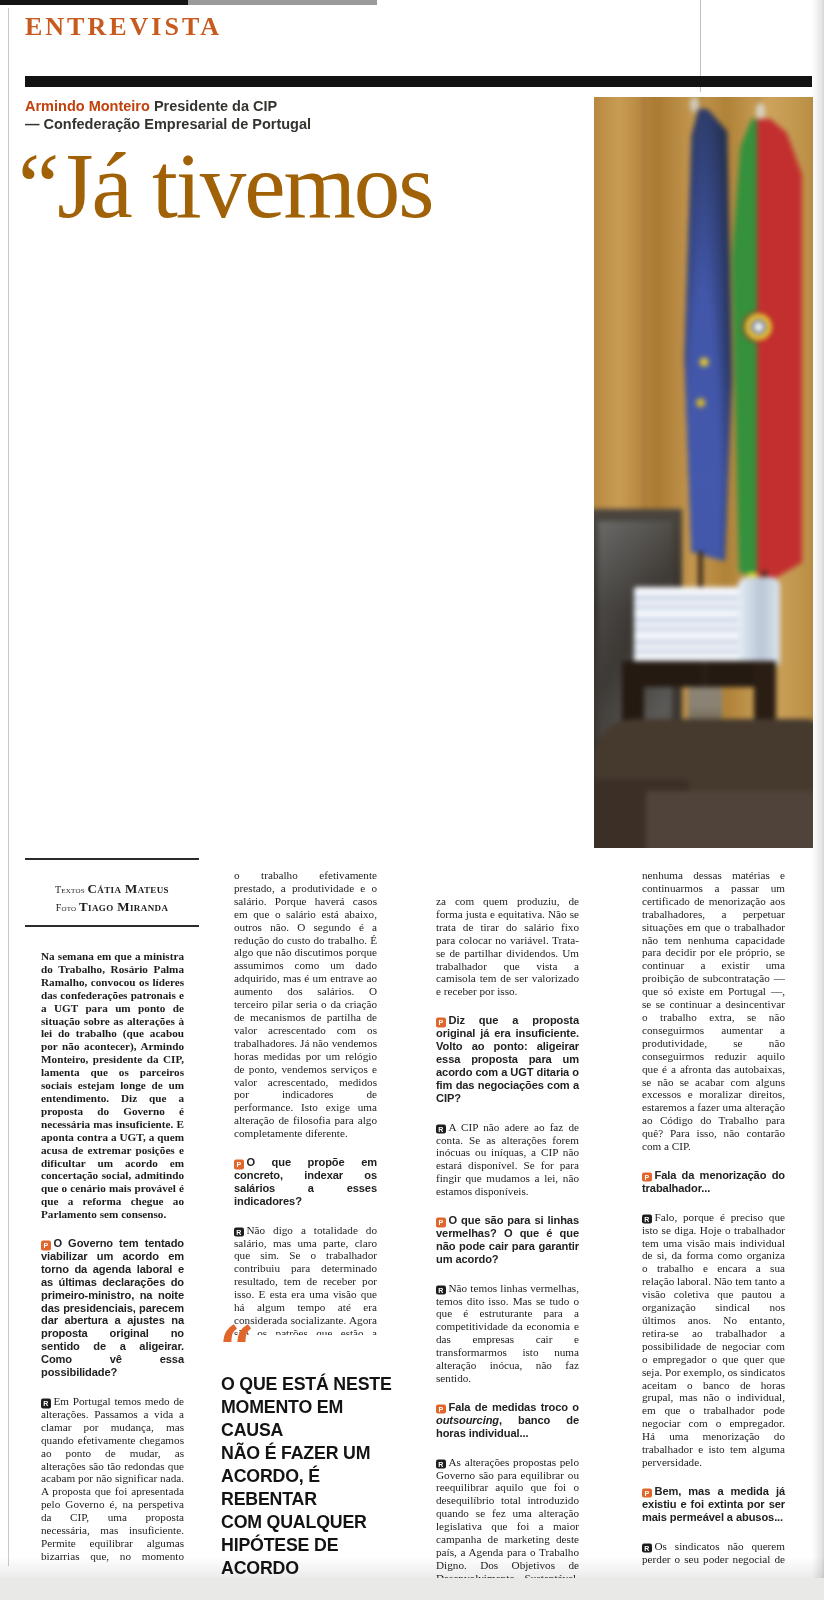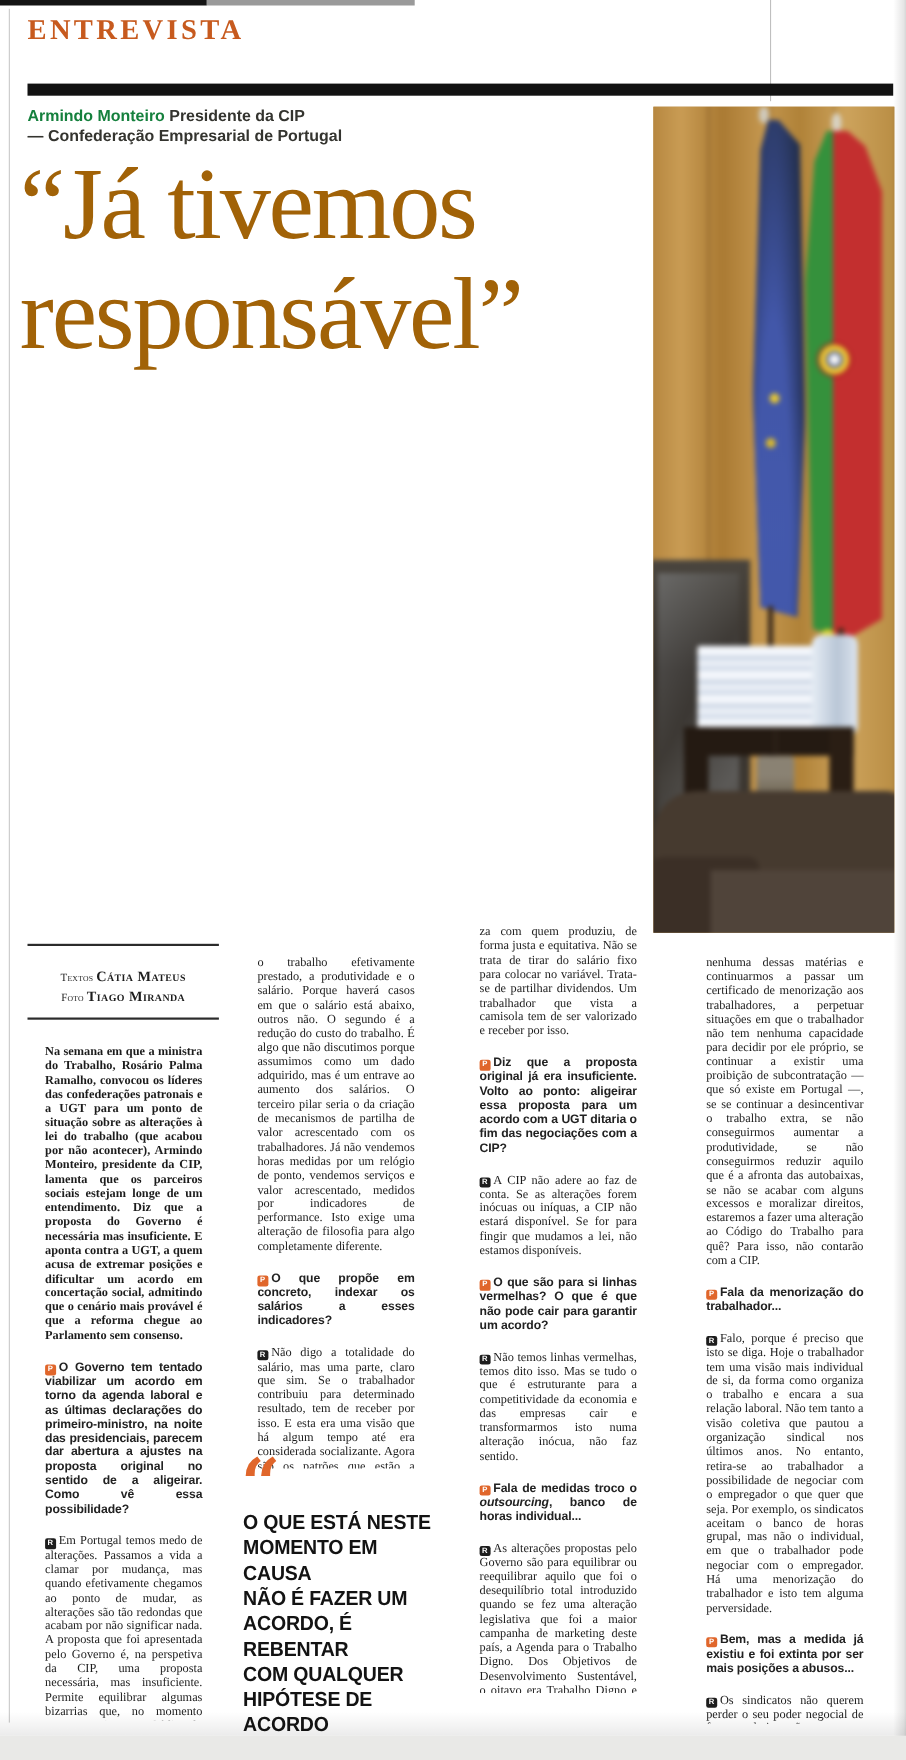--- a/index.html
+++ b/index.html
@@ -16,21 +16,21 @@
   .bottom-shadow{position:absolute;left:0;top:1556px;width:824px;height:22px;
       background:linear-gradient(180deg,rgba(0,0,0,0) 0%,rgba(0,0,0,0.08) 100%);}
   .bottom-strip{position:absolute;left:0;top:1578px;width:824px;height:22px;background:#e9e9e7;}
 
   .section-label{position:absolute;left:25px;top:12px;font-family:"Liberation Serif",serif;
       font-weight:700;font-size:26px;letter-spacing:3px;color:#C75A1E;}
   .black-bar{position:absolute;left:25px;top:76px;width:787px;height:11px;background:#121212;}
 
   .kicker{position:absolute;left:25px;top:97px;font-family:"Liberation Sans",sans-serif;
       font-size:14.5px;line-height:18px;font-weight:700;color:#34342f;}
-  .kicker .name{color:#15803d;}
+  .kicker .name{color:#c2410c;}
 
   .headline{position:absolute;left:18px;top:136px;width:575px;font-family:"Liberation Serif",serif;
       font-weight:400;font-size:93px;line-height:100px;letter-spacing:-2px;color:#a16207;}
 
   
   .photo{position:absolute;left:594px;top:97px;width:219px;height:751px;overflow:hidden;background:#b98c42;}
   .photo-scene{position:absolute;left:-8px;top:-8px;width:235px;height:767px;filter:blur(2.6px);}
   .wood{position:absolute;left:0;top:0;right:0;bottom:0;
       background:
         repeating-linear-gradient(90deg,rgba(70,40,6,0.20) 0 2px,rgba(0,0,0,0) 2px 57px),
@@ -77,21 +77,21 @@
       border-bottom:2px solid #2b2b2b;padding:20px 0 9px;text-align:center;color:#1d1d1d;}
   .byline .row{line-height:16px;}
   .byline .label{font-size:10px;font-variant:small-caps;letter-spacing:0.2px;}
   .byline .bname{font-size:13px;font-weight:700;font-variant:small-caps;letter-spacing:0.4px;}
 
   
   .col{position:absolute;width:175px;font-size:11.2px;line-height:12.9px;text-align:justify;
       color:#1c1c1c;overflow:hidden;}
   #col1{left:25px;top:934px;height:630px;}
   #col2{left:218px;top:853px;height:482px;}
-  #col3{left:420px;top:825px;height:714px;}
+  #col3{left:420px;top:879px;height:714px;}
   #col4{left:626px;top:853px;height:714px;}
   .col p{margin:16px;}
   .lead{font-weight:700;}
   .q{font-family:"Liberation Sans",sans-serif;font-weight:700;font-size:11.1px;line-height:12.9px;
       letter-spacing:-0.1px;margin-top:13px !important;color:#222;}
   .qm,.am{display:inline-block;width:9.5px;height:9.5px;border-radius:2px;margin-right:3px;
       color:#fff;font-family:"Liberation Sans",sans-serif;font-weight:700;font-size:7px;
       line-height:9.5px;text-align:center;transform:translateY(0.5px);}
   .qm{background:#E0662B;}
   .am{background:#1d1d1d;}
@@ -117,21 +117,20 @@
   <div class="section-label">ENTREVISTA</div>
   <div class="black-bar"></div>
 
   <div class="kicker">
     <div><span class="name">Armindo Monteiro</span><span> Presidente da CIP</span></div>
     <div>— Confederação Empresarial de Portugal</div>
   </div>
 
   <div class="headline">
     <div>“Já tivemos</div>
-    <div>responsável”</div>
   </div>
 
   <div class="photo">
     <div class="photo-scene">
       <div class="wood"></div>
       <div class="frame">
         <div class="frame-glass"></div>
       </div>
       <div class="finial-eu"></div>
       <div class="finial-pt"></div>
@@ -188,21 +187,21 @@
     <p class="q"><span class="qm">P</span><span>O que são para si linhas vermelhas? O que é que não pode cair para garantir um acordo?</span></p>
     <p class="a"><span class="am">R</span><span>Não temos linhas vermelhas, temos dito isso. Mas se tudo o que é estruturante para a competitividade da economia e das empresas cair e transformarmos isto numa alteração inócua, não faz sentido.</span></p>
     <p class="q"><span class="qm">P</span><span>Fala de medidas troco o </span><i>outsourcing</i><span>, banco de horas individual...</span></p>
     <p class="a"><span class="am">R</span><span>As alterações propostas pelo Governo são para equilibrar ou reequilibrar aquilo que foi o desequilíbrio total introduzido quando se fez uma alteração legislativa que foi a maior campanha de marketing deste país, a Agenda para o Trabalho Digno. Dos Objetivos de Desenvolvimento Sustentável, o oitavo era Trabalho Digno e Crescimento Económico. Alguém se esqueceu do crescimento económico, no quadro dessa agenda. O que queremos é acrescentá-lo e para isso há que reequilibrar o que foi feito antes. Se o resultado final desta proposta não reequilibrar</span></p>
   </div>
 
   <div class="col" id="col4">
     <p>nenhuma dessas matérias e continuarmos a passar um certificado de menorização aos trabalhadores, a perpetuar situações em que o trabalhador não tem nenhuma capacidade para decidir por ele próprio, se continuar a existir uma proibição de subcontratação — que só existe em Portugal —, se se continuar a desincentivar o trabalho extra, se não conseguirmos aumentar a produtividade, se não conseguirmos reduzir aquilo que é a afronta das autobaixas, se não se acabar com alguns excessos e moralizar direitos, estaremos a fazer uma alteração ao Código do Trabalho para quê? Para isso, não contarão com a CIP.</p>
     <p class="q"><span class="qm">P</span><span>Fala da menorização do trabalhador...</span></p>
     <p class="a"><span class="am">R</span><span>Falo, porque é preciso que isto se diga. Hoje o trabalhador tem uma visão mais individual de si, da forma como organiza o trabalho e encara a sua relação laboral. Não tem tanto a visão coletiva que pautou a organização sindical nos últimos anos. No entanto, retira-se ao trabalhador a possibilidade de negociar com o empregador o que quer que seja. Por exemplo, os sindicatos aceitam o banco de horas grupal, mas não o individual, em que o trabalhador pode negociar com o empregador. Há uma menorização do trabalhador e isto tem alguma perversidade.</span></p>
-    <p class="q"><span class="qm">P</span><span>Bem, mas a medida já existiu e foi extinta por ser mais posições a abusos...</span></p>
+    <p class="q"><span class="qm">P</span><span>Bem, mas a medida já existiu e foi extinta por ser mais permeável a abusos...</span></p>
     <p class="a"><span class="am">R</span><span>Os sindicatos não querem perder o seu poder negocial de forma coletiva, são perversos. É perverso que a troco de uma suposta proteção do trabalhador tentem preservar uma área de negócio que são as cotas sindicais. É preciso que isto seja</span></p>
   </div>
 
   <div class="bottom-shadow"></div>
   <div class="bottom-strip"></div>
   <div class="right-shadow"></div>
 
 </div>
 
 </body></html>

